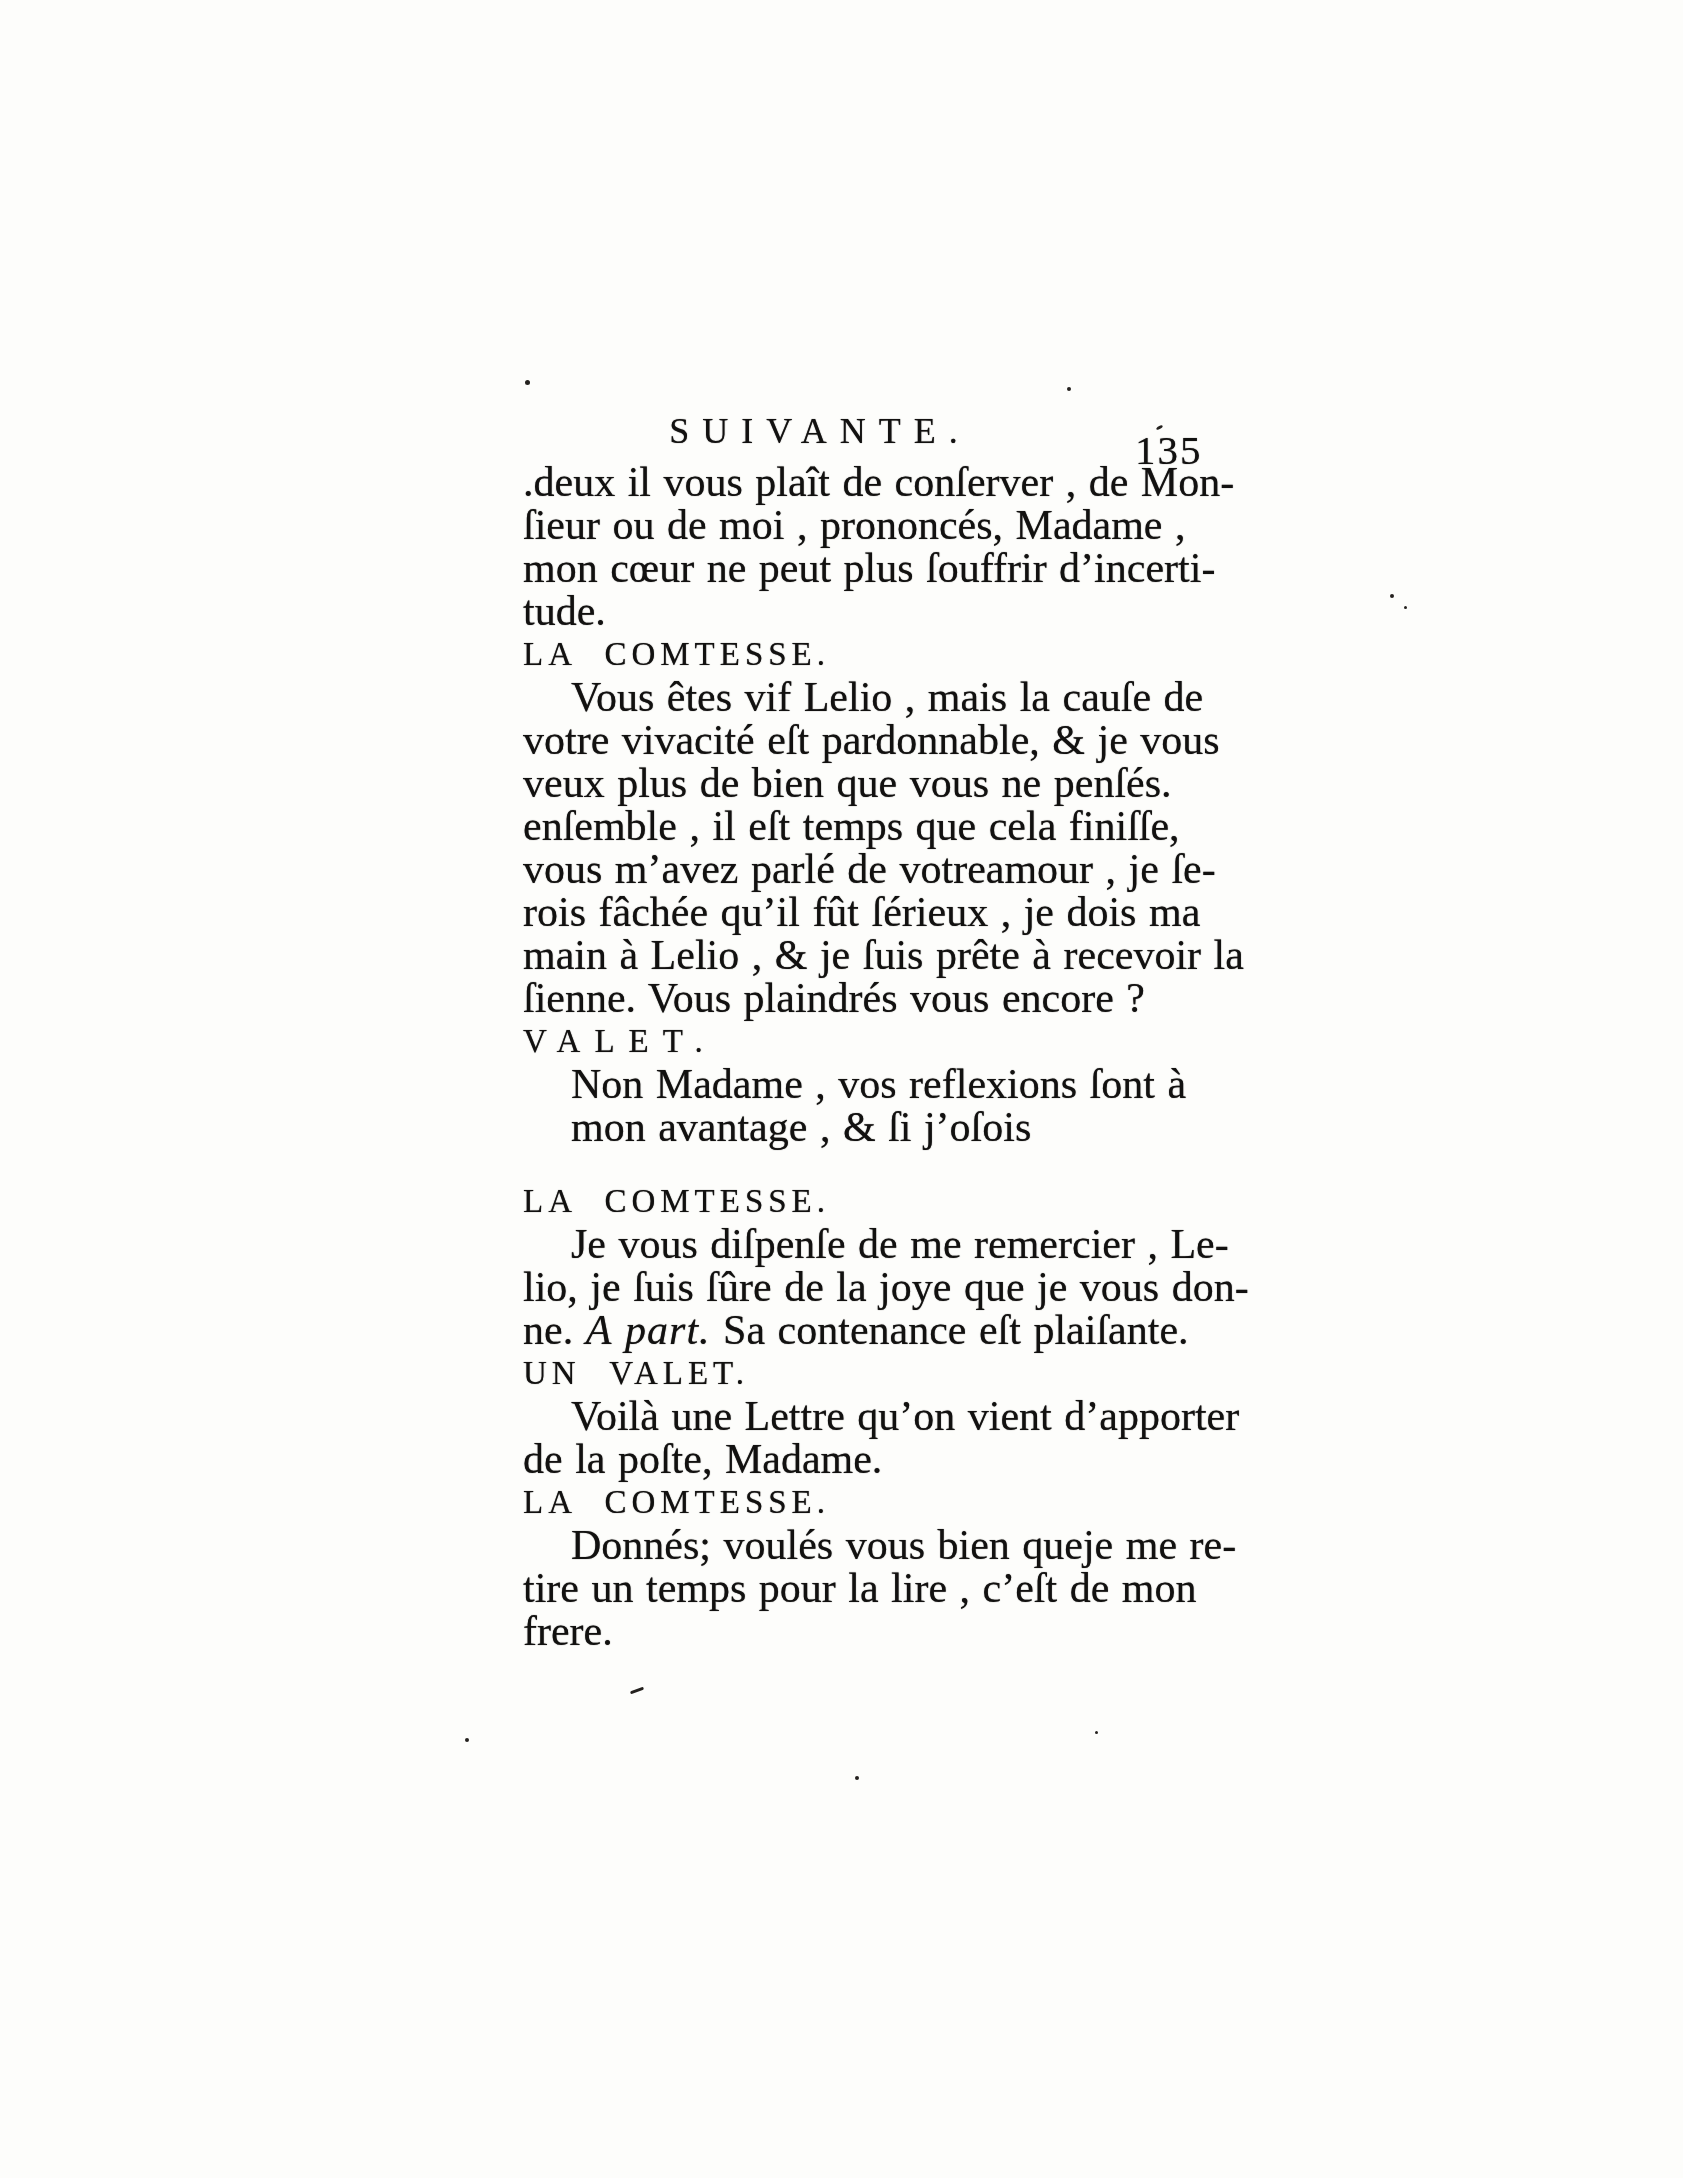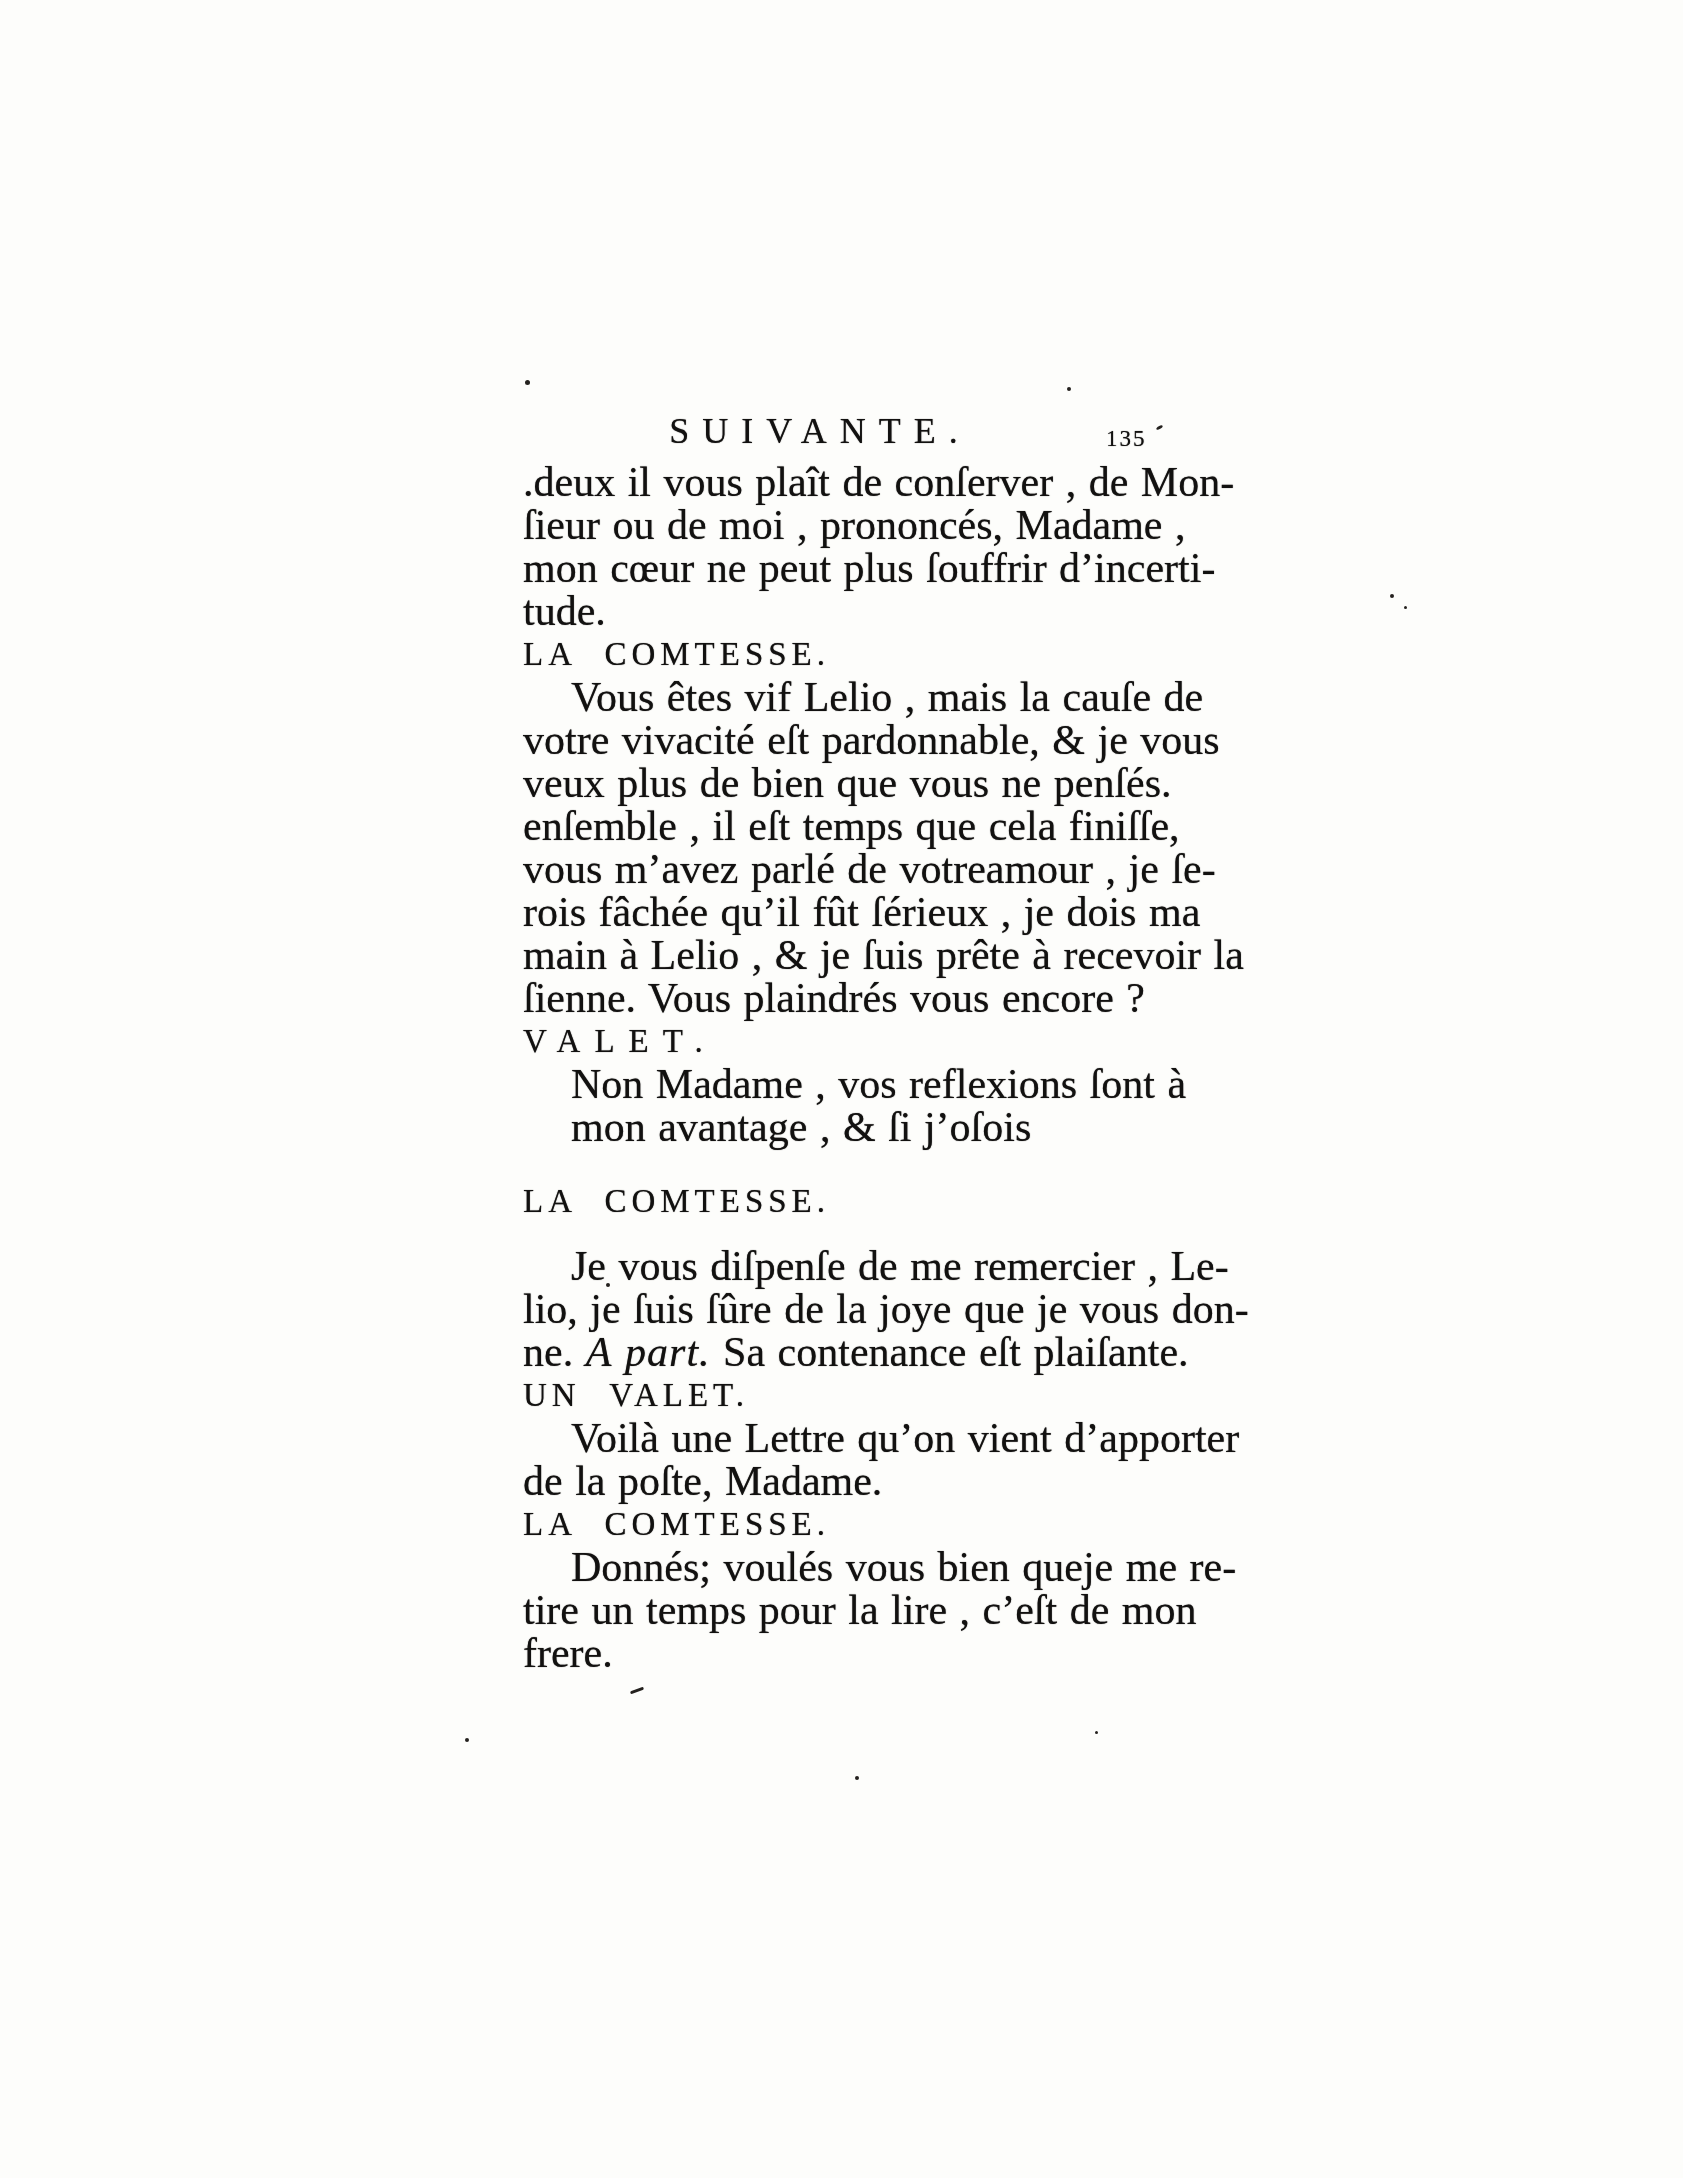--- a/index.html
+++ b/index.html
@@ -10,36 +10,36 @@
     color:#121110;
     overflow:hidden;
   }
   .sheet{position:relative;width:1683px;height:2178px;}
   .ink{text-shadow:0 0 1px rgba(20,18,16,.75);}
   .running-header{
     position:absolute;left:543px;top:410px;width:554px;
     text-align:center;font-size:36px;letter-spacing:13px;word-spacing:4px;
   }
   .page-number{
-    position:absolute;left:1106px;top:426px;font-size:23px;letter-spacing:2px;
+    position:absolute;left:1135px;top:426px;font-size:41px;letter-spacing:2px;
   }
   .col{position:absolute;left:523px;top:461px;width:628px;}
   .line{
     font-size:42px;line-height:43px;height:43px;
     white-space:nowrap;word-spacing:2px;
   }
   .j{text-align:justify;text-align-last:justify;}
   .ind1{padding-left:48px;}
   .heading{
     font-size:33px;line-height:43px;height:43px;
     text-align:left;letter-spacing:5px;word-spacing:16px;white-space:nowrap;
   }
   .wide{letter-spacing:14px;}
   .gap-a{margin-top:31px;}
-  .gap-b{margin-top:22px;}
+  .gap-b{}
   .it{font-style:italic;letter-spacing:1px;}
   .speck{position:absolute;background:#24211e;border-radius:50%;}
 </style>
 </head>
 <body>
 
 <div class="sheet">
 
   <div class="running-header ink">SUIVANTE.</div>
   <div class="page-number ink">135</div>

